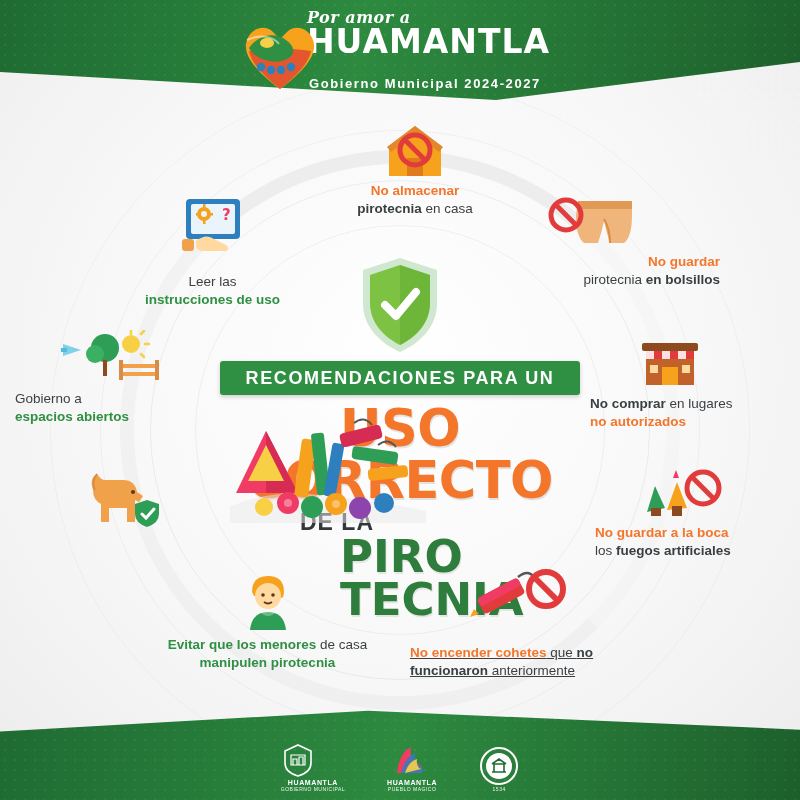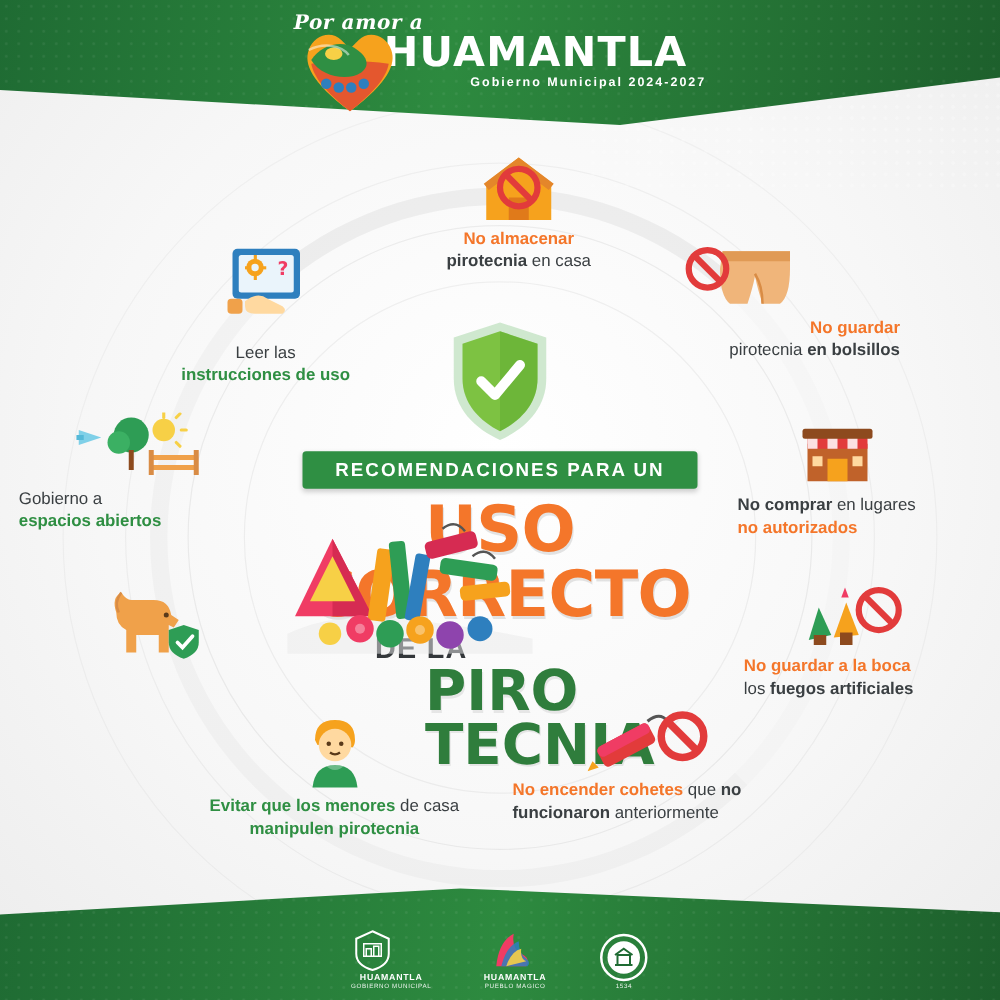--- a/index.html
+++ b/index.html
@@ -53,30 +53,30 @@
   .logo-top {
     position:absolute; left:50%; top:8px; transform:translateX(-50%);
     z-index:6; text-align:center; width:330px;
   }
   .logo-heart {
     position:absolute; left:4px; top:10px; width:82px; height:74px;
   }
   .poramor {
     font-family:"DejaVu Serif", serif; font-style:italic; font-weight:bold;
     color:#fff; font-size:16px; letter-spacing:.5px;
-    text-align:left;
+    margin-left:72px; text-align:left;
   }
   .huamantla-top {
     font-family:"DejaVu Sans", sans-serif; font-weight:bold; color:#fff;
     font-size:33px; letter-spacing:1px; margin-left:72px; text-align:left;
     line-height:1; margin-top:-2px;
   }
   .gobmun {
-    font-size:10px; color:#fff; letter-spacing:1.6px; margin-left:74px;
-    text-align:right; margin-top:3px; font-weight:bold;
+    font-size:13px; color:#fff; letter-spacing:1.6px; margin-left:74px;
+    text-align:left; margin-top:18px; font-weight:bold;
   }
 
   
   .footer-band {
     position:absolute; left:0; bottom:0; width:100%; height:95px;
     background:linear-gradient(100deg,#1f6b33 0%,#2d8a3f 50%,#1d5f2c 100%);
     clip-path: polygon(0 28%, 46% 6%, 100% 26%, 100% 100%, 0 100%);
     z-index:2;
   }
   .footer-band .tex {
@@ -94,21 +94,21 @@
   .flogo .cap2 { font-size:5px; letter-spacing:.5px; opacity:.9;}
 
   
   .center {
     position:absolute; left:50%; top:255px; transform:translateX(-50%);
     width:420px; text-align:center; z-index:4;
   }
   .shield-wrap { display:flex; justify-content:center; margin-bottom:6px; }
   .reco-ribbon {
     display:inline-block; background:#2f8f43; color:#fff;
-    font-size:15px; font-weight:bold; letter-spacing:1.6px;
+    font-size:18px; font-weight:bold; letter-spacing:1.6px;
     padding:7px 26px 6px 26px; border-radius:3px;
     box-shadow:0 2px 4px rgba(0,0,0,.18);
   }
   .uso {
     font-family:"DejaVu Sans", sans-serif;
     font-size:51px; font-weight:bold; color:#f4762a;
     letter-spacing:-0.5px; line-height:1.02; margin-top:8px;
     text-shadow:1px 2px 0 rgba(0,0,0,.10);
   }
   .dela {
@@ -293,21 +293,21 @@
     <div class="ico" style="justify-content:flex-start; margin-left:60px;">
       <svg width="110" height="58" viewBox="0 0 110 58">
         <rect x="8" y="22" width="46" height="18" rx="4" fill="#e23b3b" transform="rotate(-28 31 31)"></rect>
         <rect x="8" y="22" width="46" height="9" rx="4" fill="#f03c64" transform="rotate(-28 31 31)"></rect>
         <path d="M48 12 q10 -8 16 0" stroke="#555" stroke-width="2.5" fill="none"></path>
         <path d="M4 44 l-4 8 l9 -3 z" fill="#f6a21d"></path>
         <circle cx="76" cy="24" r="17" fill="none" stroke="#e23b3b" stroke-width="6"></circle>
         <line x1="64" y1="12" x2="88" y2="36" stroke="#e23b3b" stroke-width="6"></line>
       </svg>
     </div>
-    <div class="txt" style="margin-top:0;">
+    <div class="txt" style="margin-top:21px;text-decoration:underline;">
       <span class="o">No encender cohetes</span><span class="n"> que </span><span>no</span><br>
       <span>funcionaron</span><span class="n"> anteriormente</span>
     </div>
   </div>
 
   <div class="item i-menores">
     <div class="ico">
       <svg width="60" height="62" viewBox="0 0 60 62">
         <path d="M14 22 q0 -16 16 -16 q16 0 16 16 q0 4 -2 6 q-14 -4 -28 -2 z" fill="#f6a21d"></path>
         <circle cx="30" cy="26" r="13" fill="#ffd9a0"></circle>

